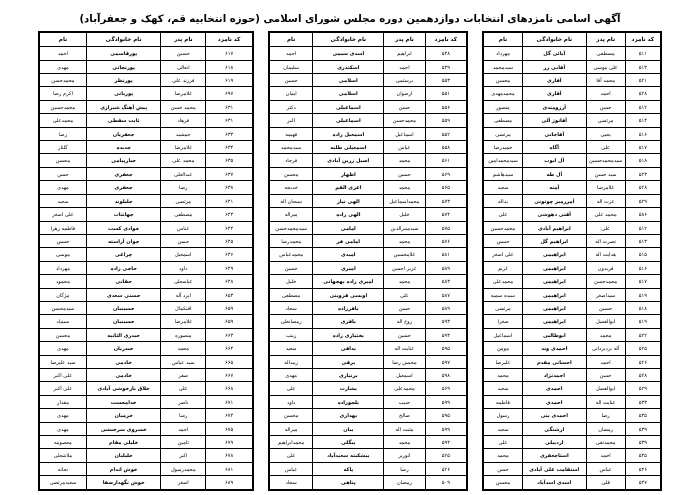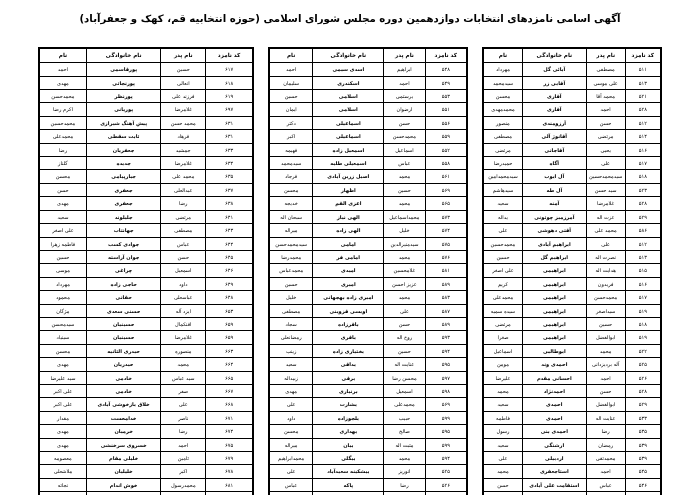--- a/index.html
+++ b/index.html
@@ -23,21 +23,21 @@
     box-sizing: border-box;
     padding: 0;
     position: relative;
   }
 
   
   .title-bar {
     width: 100%;
     text-align: center;
     padding-top: 13px;
-    padding-bottom: 22px;
+    padding-bottom: 6px;
   }
   .title-text {
     font-size: 10.2px;
     font-weight: bold;
     letter-spacing: 0px;
     white-space: nowrap;
     direction: rtl;
     line-height: 1.2;
   }
 

